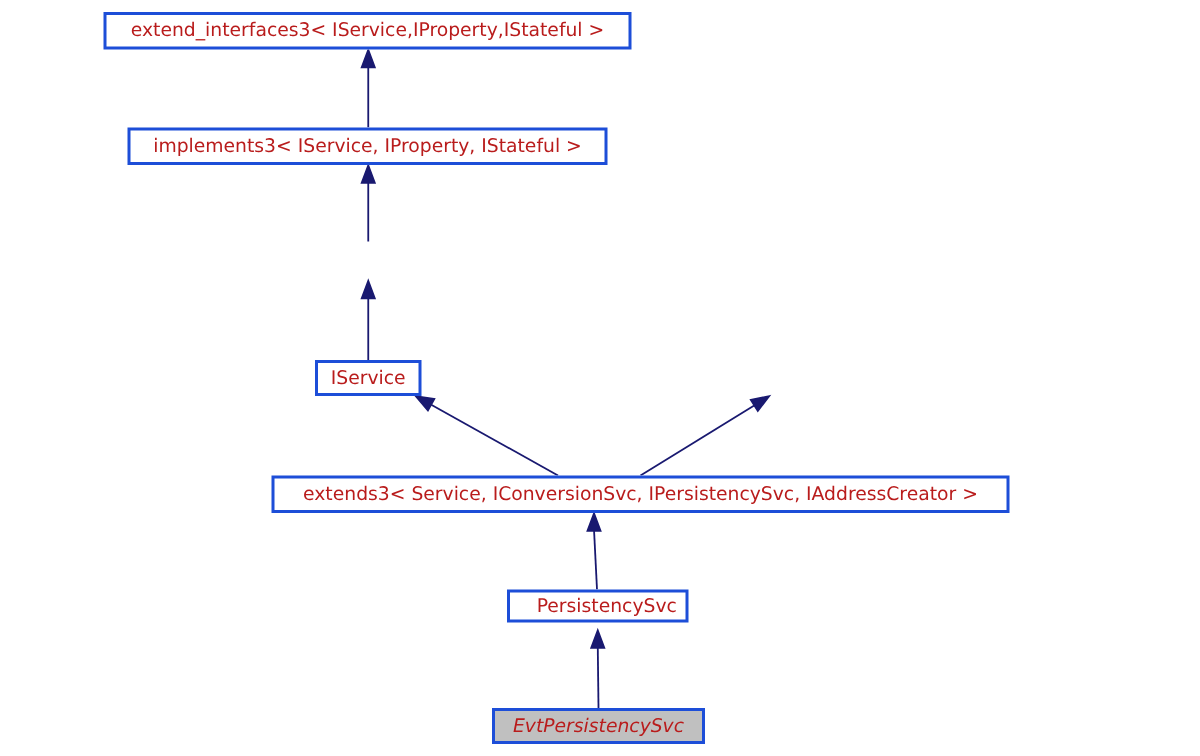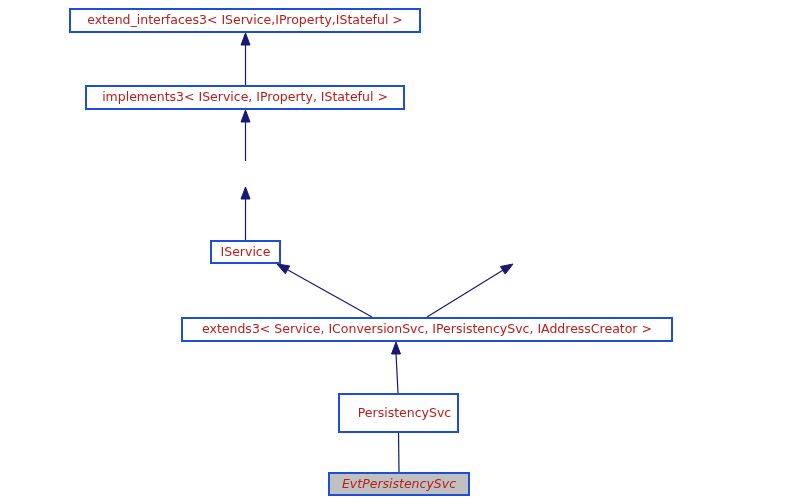--- a/index.html
+++ b/index.html
@@ -99,17 +99,17 @@
   <div class="node" style="left:69px; top:8px; width:352px; height:25px;">extend_interfaces3&lt; IService,IProperty,IStateful &gt;</div>
 
   <div class="node" style="left:85px; top:85px; width:320px; height:25px;text-align:right;">implements3&lt; IService, IProperty, IStateful &gt;</div>
 
 
   <div class="node" style="left:210px; top:240px; width:71px; height:24px;">IService</div>
 
 
   <div class="node" style="left:148px; top:317px; width:492px; height:25px;margin-left:33px;">extends3&lt; Service, IConversionSvc, IPersistencySvc, IAddressCreator &gt;</div>
 
-  <div class="node" style="left:338px; top:393px; width:121px; height:40px;padding-left:12px;">PersistencySvc</div>
+  <div class="node" style="left:338px; top:393px; width:121px; height:22px;padding-left:12px;">PersistencySvc</div>
 
   <div class="node highlight" style="left:328px; top:472px; width:142px; height:24px;">EvtPersistencySvc</div>
 
 </div>
 
 </body></html>

